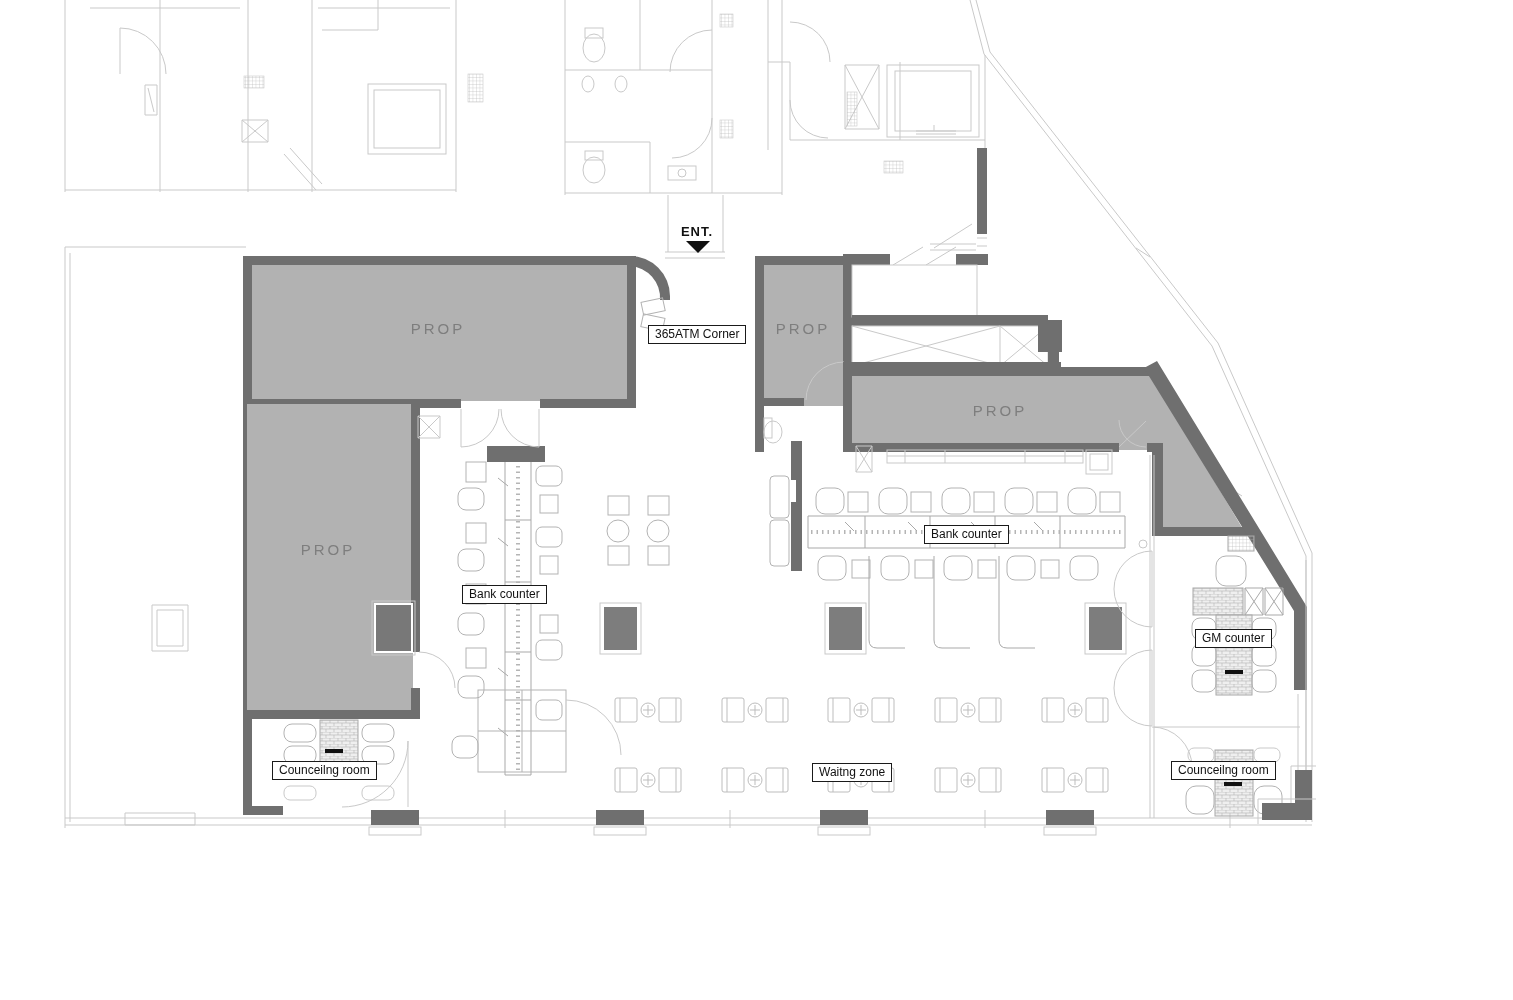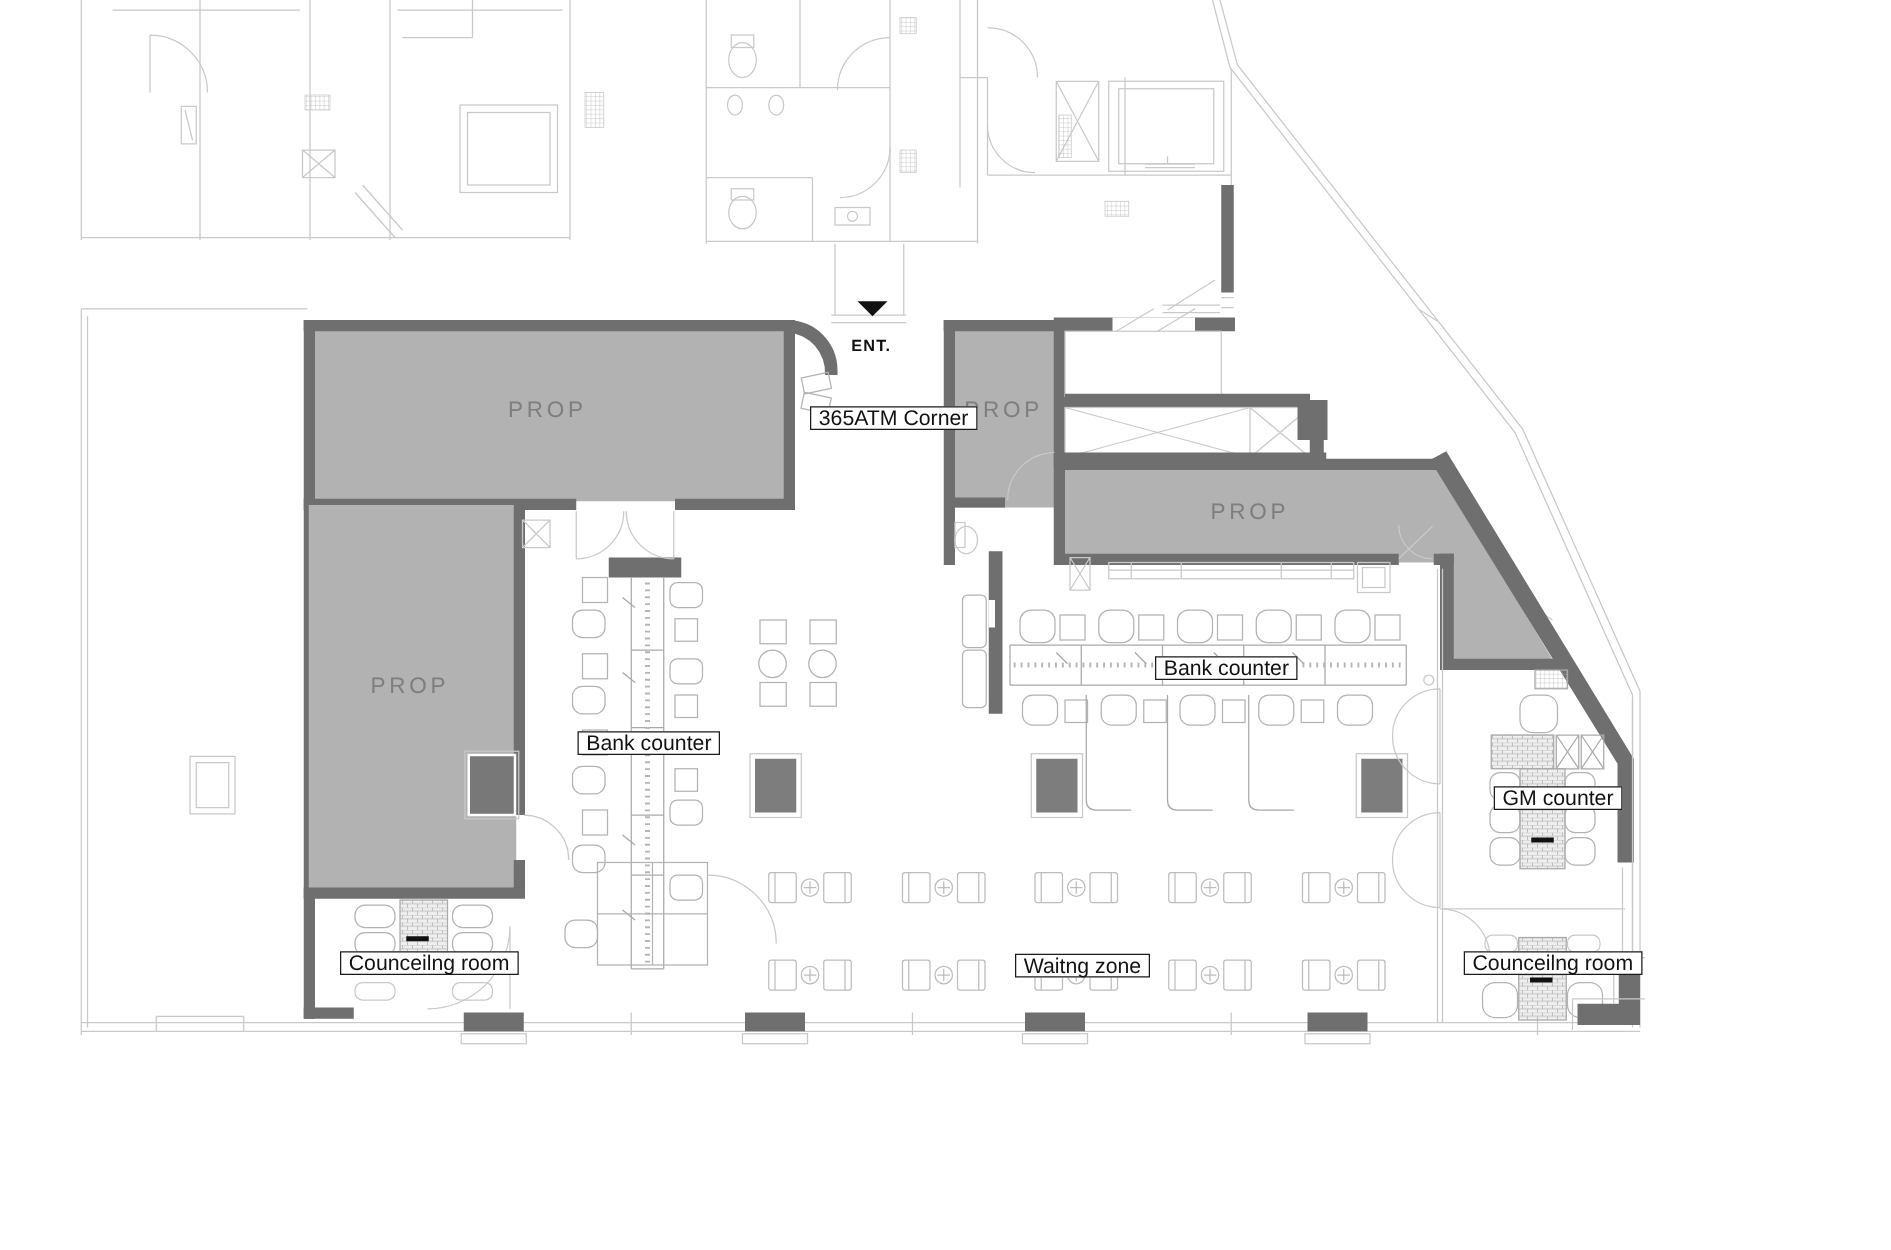--- a/index.html
+++ b/index.html
@@ -7,22 +7,22 @@
          font-family:"Liberation Sans",sans-serif;}
   svg{position:absolute;left:0;top:0;}
   .wall{fill:var(--wall);}
   .room{fill:var(--room-fill);}
   .lite{stroke:var(--background-line);fill:none;stroke-width:1;}
   .furn{stroke:var(--furniture-line);fill:none;stroke-width:1;}
   .furnl{stroke:#a9a9a9;fill:none;stroke-width:1;}
   .whitef{fill:#fff;stroke:var(--background-line);}
   .col{fill:var(--column-fill);stroke:#fff;stroke-width:2;}
   .plan-label{position:absolute;background:var(--label-bg);border:1px solid var(--label-border);
-      color:var(--label-text);font-size:17px;line-height:17px;padding:0 6px;white-space:nowrap;z-index:6;}
-  .prop-label{position:absolute;color:var(--prop-text);font-size:18px;letter-spacing:3px;
+      color:var(--label-text);font-size:12px;line-height:17px;padding:0 6px;white-space:nowrap;z-index:6;}
+  .prop-label{position:absolute;color:var(--prop-text);font-size:15px;letter-spacing:3px;
       transform:translate(-50%,-50%);z-index:5;}
   .ent-label{position:absolute;color:#111;font-size:13px;font-weight:bold;letter-spacing:1px;
       transform:translateX(-50%);z-index:5;}
 </style>
 </head>
 <body>
 
 <div class="stage">
 
 <svg width="1513" height="1000" viewBox="0 0 1513 1000">
@@ -304,21 +304,21 @@
   </g>
 
   <g>
     <rect class="wall" x="371" y="810" width="48" height="15"></rect>
     <rect class="wall" x="596" y="810" width="48" height="15"></rect>
     <rect class="wall" x="820" y="810" width="48" height="15"></rect>
     <rect class="wall" x="1046" y="810" width="48" height="15"></rect>
   </g>
 </svg>
 
-<div class="ent-label" style="left:697px;top:224px;margin-top:45px;">ENT.</div>
+<div class="ent-label" style="left:697px;top:224px;">ENT.</div>
 
 <div class="plan-label" style="left:648px;top:325px;">365ATM Corner</div>
 
 <div class="prop-label" style="left:438px;top:328px;">PROP</div>
 <div class="prop-label" style="left:328px;top:549px;">PROP</div>
 <div class="prop-label" style="left:803px;top:328px;">PROP</div>
 <div class="prop-label" style="left:1000px;top:410px;">PROP</div>
 
 <div class="plan-label" style="left:462px;top:585px;">Bank counter</div>
 <div class="plan-label" style="left:924px;top:525px;">Bank counter</div>

